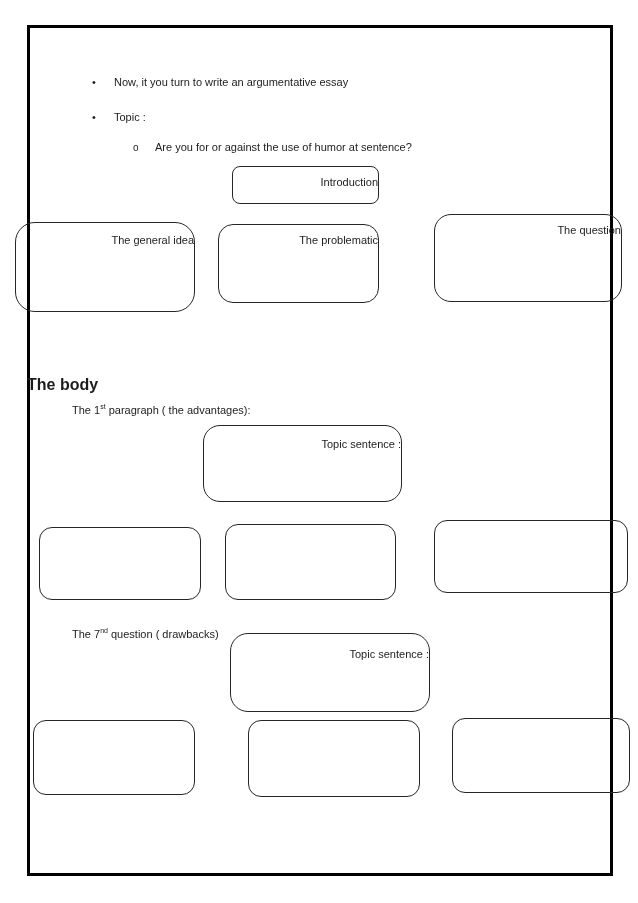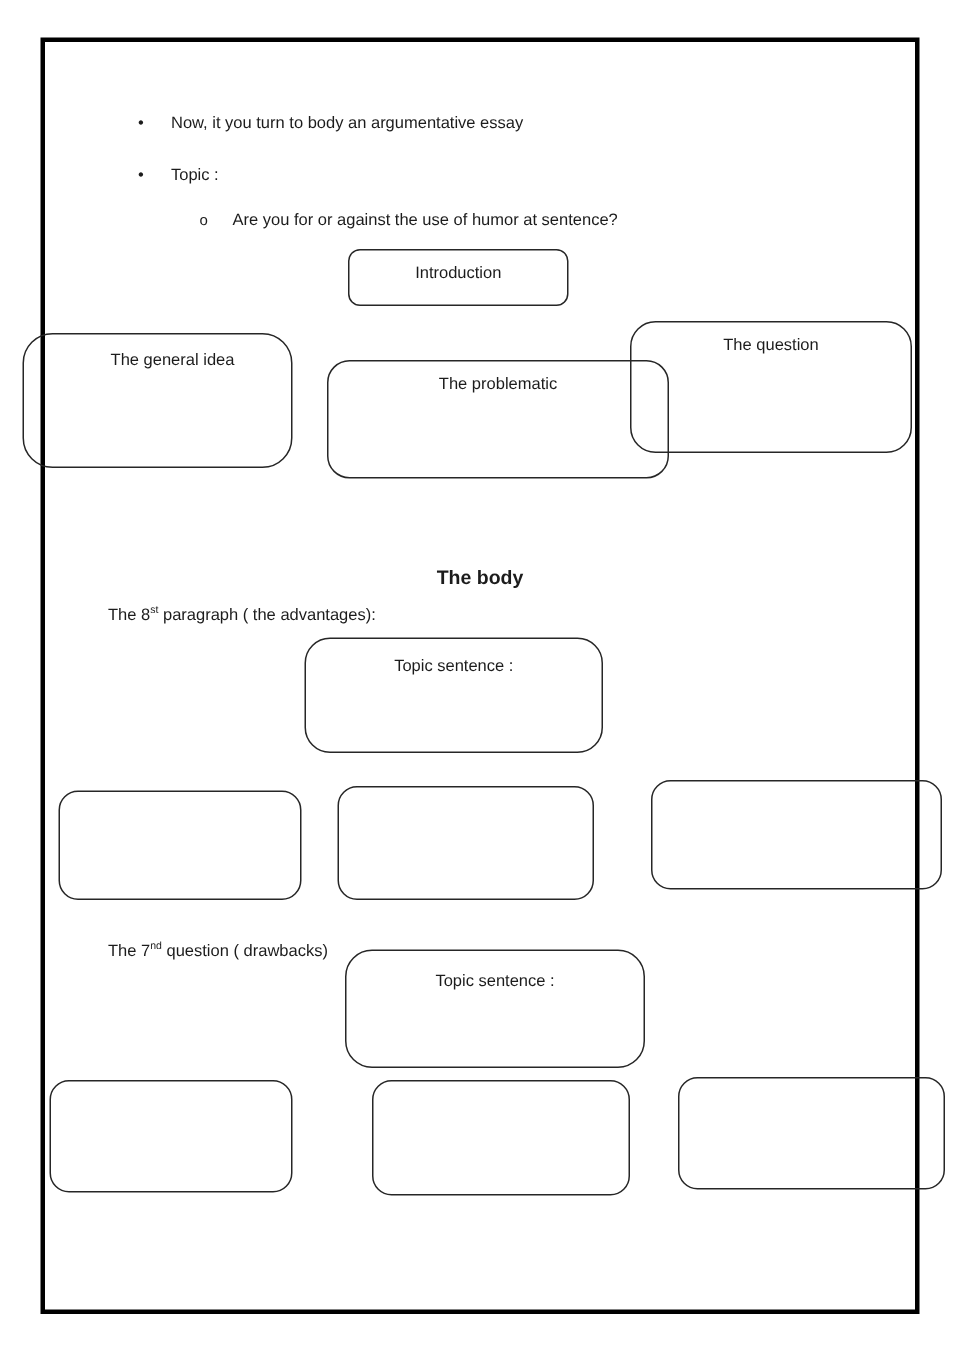--- a/index.html
+++ b/index.html
@@ -42,53 +42,53 @@
   .l1 { left: 92px; top: 76px; }
   .l2 { left: 92px; top: 111px; }
   .l3 { left: 133px; top: 141px; }
   .l3 .marker { width: 22px; flex-basis: 22px; font-size: 10px; }
 
   .box {
     position: absolute;
     border: 1.5px solid #262626;
     background: transparent;
     box-sizing: border-box;
-    text-align: center;
+    text-align: right;
     font-size: 11px;
     line-height: 13px;
   }
   .box .box-label {
     display: block;
     padding-top: 9px;
   }
   .intro-box { left: 232px; top: 166px; width: 147px; height: 38px; border-radius: 8px; }
   .gi-box    { left: 15px;  top: 222px; width: 180px; height: 90px; border-radius: 20px; padding-left: 20px; }
   .gi-box .box-label { padding-top: 11px; }
-  .pr-box    { left: 218px; top: 240px; width: 228px; height: 79px; border-radius: 15px; }
-  .qu-box    { left: 420px; top: 214px; width: 188px; height: 88px; border-radius: 17px; }
+  .pr-box    { left: 218px; top: 224px; width: 161px; height: 79px; border-radius: 15px; }
+  .qu-box    { left: 434px; top: 214px; width: 188px; height: 88px; border-radius: 17px; }
   .ts1-box   { left: 203px; top: 425px; width: 199px; height: 77px; border-radius: 17px; }
   .ts1-box .box-label { padding-top: 12px; }
   .ts2-box   { left: 230px; top: 633px; width: 200px; height: 79px; border-radius: 18px; }
   .ts2-box .box-label { padding-top: 14px; }
 
   .r1b1 { left: 39px;  top: 527px; width: 162px; height: 73px; border-radius: 13px; }
   .r1b2 { left: 225px; top: 524px; width: 171px; height: 76px; border-radius: 13px; }
   .r1b3 { left: 434px; top: 520px; width: 194px; height: 73px; border-radius: 13px; }
   .r2b1 { left: 33px;  top: 720px; width: 162px; height: 75px; border-radius: 13px; }
   .r2b2 { left: 248px; top: 720px; width: 172px; height: 77px; border-radius: 13px; }
   .r2b3 { left: 452px; top: 718px; width: 178px; height: 75px; border-radius: 13px; }
 
   .body-heading {
     position: absolute;
     left: 27px;
     top: 377px;
     width: 586px;
-    text-align: center;
+    text-align: left;
     font-weight: bold;
-    font-size: 13px;
+    font-size: 16px;
     line-height: 16px;
   }
   .para-label {
     position: absolute;
     font-size: 11px;
     line-height: 13px;
     white-space: nowrap;
   }
   .para-label sup {
     font-size: 7px;
@@ -99,21 +99,21 @@
 </style>
 </head>
 <body>
 
 <div class="canvas">
 
   <div class="page-frame"></div>
 
   <div class="bullet-line l1">
     <span class="marker">•</span>
-    <span class="btext">Now, it you turn to body an argumentative essay</span>
+    <span class="btext">Now, it you turn to write an argumentative essay</span>
   </div>
 
   <div class="bullet-line l2">
     <span class="marker">•</span>
     <span class="btext">Topic :</span>
   </div>
 
   <div class="bullet-line l3">
     <span class="marker">o</span>
     <span class="btext">Are you for or against the use of humor at sentence?</span>
@@ -131,21 +131,21 @@
     <span class="box-label">The problematic</span>
   </div>
 
   <div class="box qu-box">
     <span class="box-label">The question</span>
   </div>
 
   <div class="body-heading">The body</div>
 
   <div class="para-label p1">
-    <span>The 8</span><sup>st</sup><span> paragraph ( the advantages):</span>
+    <span>The 1</span><sup>st</sup><span> paragraph ( the advantages):</span>
   </div>
 
   <div class="box ts1-box">
     <span class="box-label">Topic sentence :</span>
   </div>
 
   <div class="box r1b1"></div>
   <div class="box r1b2"></div>
   <div class="box r1b3"></div>
 

